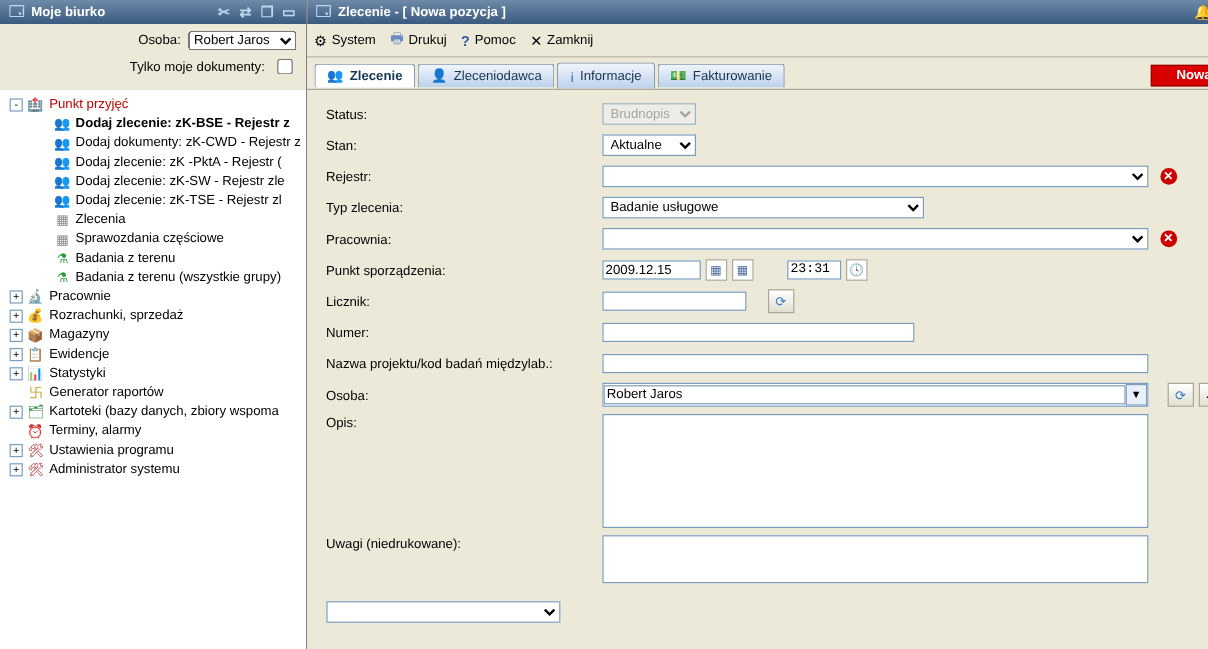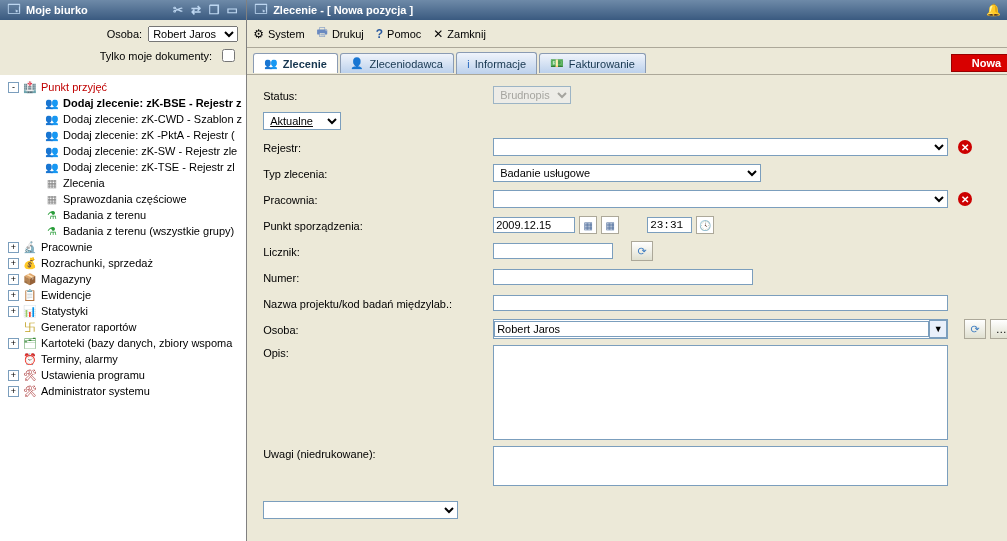--- a/index.html
+++ b/index.html
@@ -42,21 +42,21 @@
   .nowa-btn{ margin-left:auto; background:#d80000; color:#fff; font-weight:bold; padding:2px 20px; border:1px solid #900; cursor:pointer;}
   
   .form-area{ background:#ece9d8; border-top:1px solid #aca899; flex:1; overflow:auto; padding:10px 16px;}
   .form-row{ display:flex; align-items:center; margin-bottom:6px; min-height:20px;}
   .form-row.tall{align-items:flex-start;}
   .flabel{ width:230px; color:#000; padding-top:2px;}
   .fcontrol{ display:flex; align-items:center; gap:4px; flex:1;}
   .fcontrol select, .fcontrol input[type=text]{ font-size:11px; padding:1px 2px; border:1px solid #7b9ebd; background:#fff;}
   .fcontrol textarea{font-size:11px; border:1px solid #7b9ebd; background:#fff; resize:none; padding:2px;}
   .sel-status{width:78px;} .sel-status[disabled]{background:#eee; color:#888;}
-  .sel-stan{width:78px;text-decoration:underline;}
+  .sel-stan{width:78px;}
   .sel-rejestr{width:455px;}
   .sel-typ{width:268px;}
   .sel-prac{width:455px;}
   .inp-date{width:82px;}
   .inp-time{width:45px;font-family:Liberation Mono, monospace;}
   .inp-licz{width:120px;}
   .inp-num{width:260px;}
   .inp-proj{width:455px;}
   .ta-opis{width:455px;height:95px;}
   .ta-uwagi{width:455px;height:40px;}
@@ -107,21 +107,21 @@
         <div class="tree-node">
           <span class="tree-indent" style="width: 26px;"></span>
           <span class="exp-spacer"></span>
           <span class="tico" style="color: rgb(208, 112, 0);">👥</span>
           <span class="tlabel bold">Dodaj zlecenie: zK-BSE - Rejestr z</span>
         </div>
         <div class="tree-node">
           <span class="tree-indent" style="width: 26px;"></span>
           <span class="exp-spacer"></span>
           <span class="tico" style="color: rgb(208, 112, 0);">👥</span>
-          <span class="tlabel ">Dodaj zlecenie: zK-CWD - Szablon z</span>
+          <span class="tlabel ">Dodaj dokumenty: zK-CWD - Rejestr z</span>
         </div>
         <div class="tree-node">
           <span class="tree-indent" style="width: 26px;"></span>
           <span class="exp-spacer"></span>
           <span class="tico" style="color: rgb(208, 112, 0);">👥</span>
           <span class="tlabel ">Dodaj zlecenie: zK -PktA - Rejestr (</span>
         </div>
         <div class="tree-node">
           <span class="tree-indent" style="width: 26px;"></span>
           <span class="exp-spacer"></span>
@@ -273,20 +273,21 @@
     </div>
 
     <div class="form-area">
       <div class="form-row">
         <div class="flabel">Status:</div>
         <div class="fcontrol">
             <select class="sel-status" disabled=""><option>Brudnopis</option></select>
           </div>
       </div>
       <div class="form-row">
+        <div class="flabel">Stan:</div>
         <div class="fcontrol">
             <select class="sel-stan"><option>Aktualne</option></select>
           </div>
       </div>
       <div class="form-row">
         <div class="flabel">Rejestr:</div>
         <div class="fcontrol">
             <select class="sel-rejestr"><option></option></select>
             <span class="err-ico">✕</span>
           </div>

